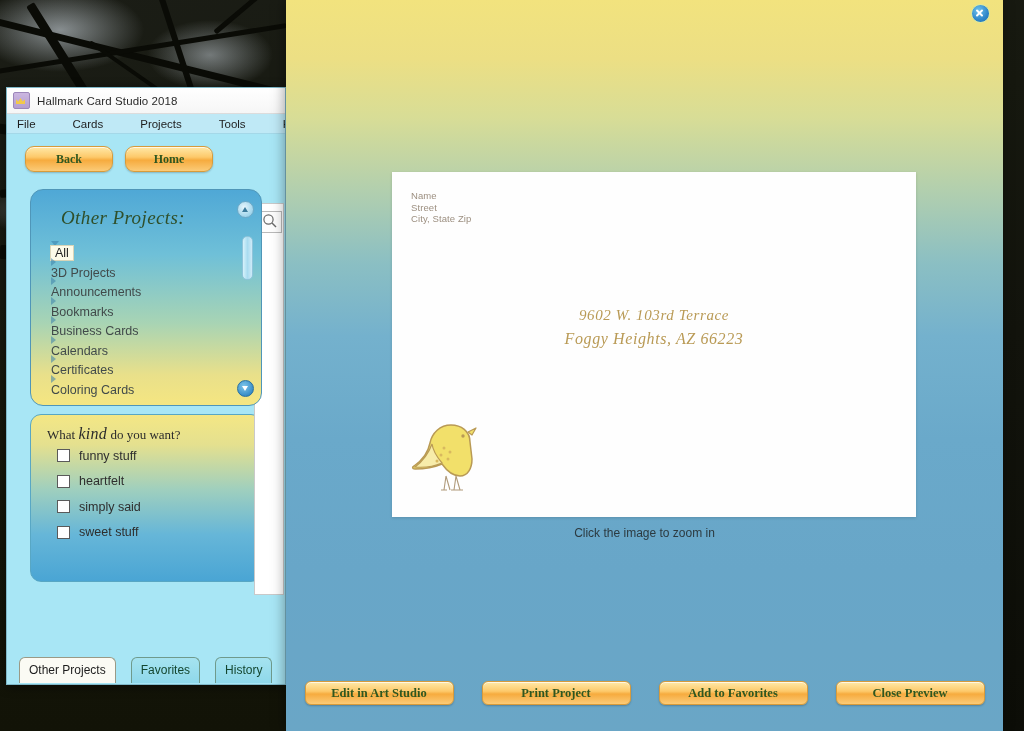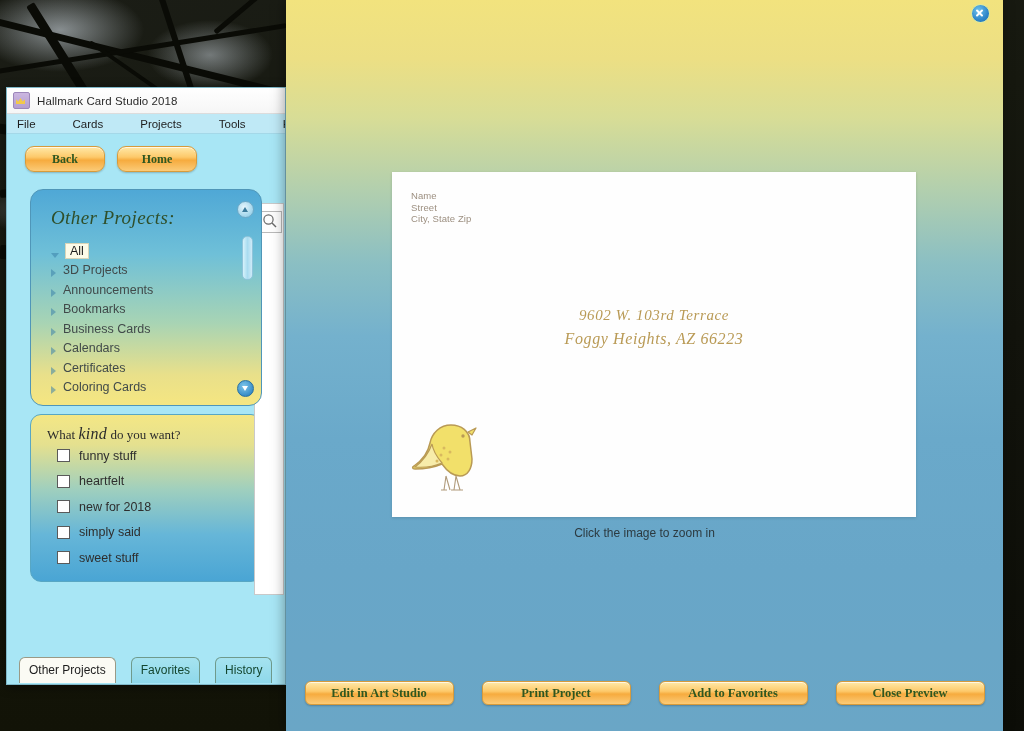--- a/index.html
+++ b/index.html
@@ -109,51 +109,52 @@
     border-radius: 9px;
     color: #2f5720;
     font-size: 12px;
     font-family: "Liberation Serif", serif;
     font-weight: bold;
     text-align: center;
     cursor: pointer;
     box-shadow: 0 1px 2px rgba(0,0,0,0.22), inset 0 1px 0 rgba(255,255,255,0.7);
     padding: 0;
   }
-  #nav-row .gold-btn { width: 80px; height: 26px; line-height: 25px; }
+  #nav-row .gold-btn { width: 88px; height: 26px; line-height: 25px; }
 
   
   #projects-panel {
     margin: 17px auto 0 auto;
     width: 232px;
     height: 217px;
     box-sizing: border-box;
     border-radius: 13px;
     border: 1px solid #4f96b8;
     background: linear-gradient(180deg, #4fa8d6 0%, #6fc0d8 30%, #a8d4b4 62%, #e9e08a 86%, #f5e681 100%);
     position: relative;
     overflow: hidden;
   }
   #projects-title {
     font-family: "Liberation Serif", serif;
     font-style: italic;
     font-size: 19px;
     color: #2f4f2a;
-    padding: 17px 0 0 20px;
+    padding: 17px 0 0 30px;
     letter-spacing: 0.4px;
   }
   #project-list {
     margin-top: 9px;
     padding-left: 20px;
   }
   .project-row {
     display: flex;
-    align-items: flex-end;
+    align-items: flex-start;
     height: 19.5px;
     cursor: pointer;
+    flex-direction: column;
   }
   .tri {
     width: 0; height: 0;
     border-left: 5px solid rgba(60,130,170,0.55);
     border-top: 4px solid transparent;
     border-bottom: 4px solid transparent;
     margin-right: 7px;
     flex: none;
   }
   .tri.open {
@@ -471,24 +472,20 @@
       <i>kind</i>
       <span>do you want?</span>
     </div>
     <div class="kind-row">
       <span class="cbox"></span>
       <span class="kind-label">funny stuff</span>
     </div>
     <div class="kind-row">
       <span class="cbox"></span>
       <span class="kind-label">heartfelt</span>
-    </div>
-    <div class="kind-row">
-      <span class="cbox"></span>
-      <span class="kind-label">new for 2018</span>
     </div>
     <div class="kind-row">
       <span class="cbox"></span>
       <span class="kind-label">simply said</span>
     </div>
     <div class="kind-row">
       <span class="cbox"></span>
       <span class="kind-label">sweet stuff</span>
     </div>
   </div>

